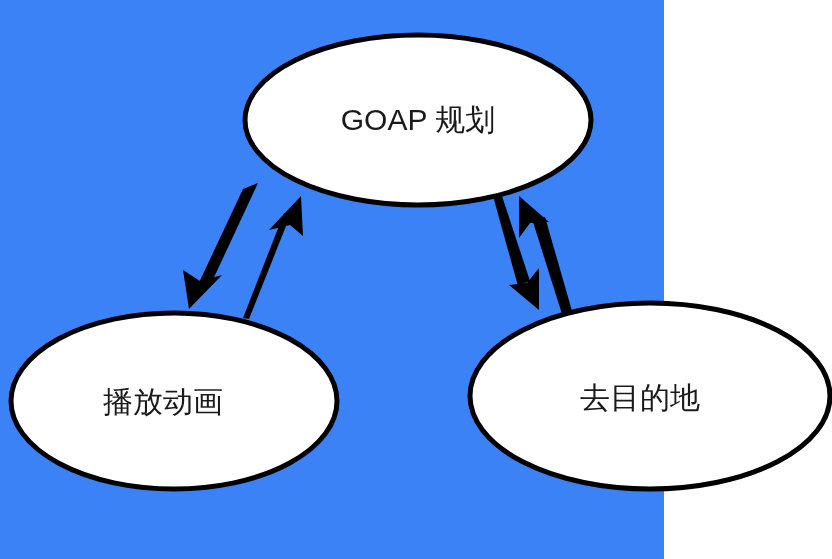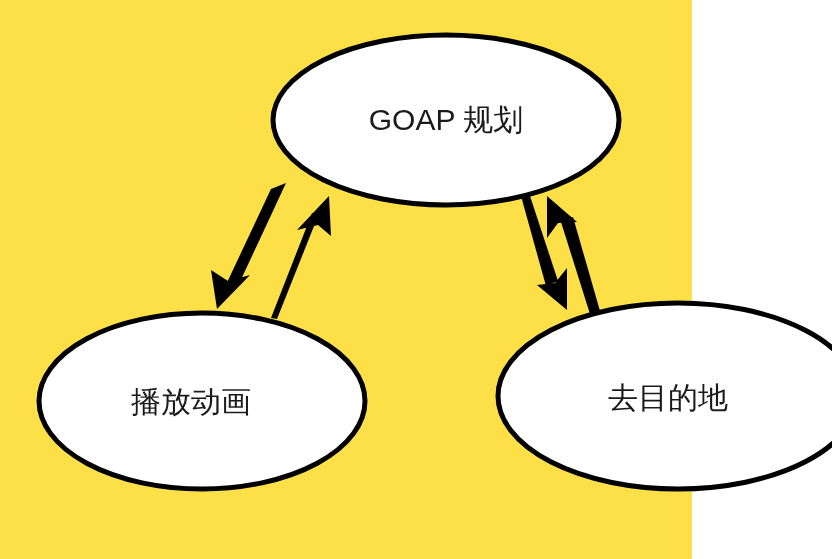--- a/index.html
+++ b/index.html
@@ -10,22 +10,21 @@
   body {
     width: 832px;
     height: 559px;
     overflow: hidden;
     font-family: "Liberation Sans", sans-serif;
   }
   #diagram-canvas {
     position: relative;
     width: 664px;
     height: 559px;
-    background: #fde047;
-    padding-left: 28px;
+    background: #3b82f6;
   }
   #diagram-svg {
     display: block;
     width: 832px;
     height: 559px;
   }
   .node-ellipse {
     fill: #ffffff;
     stroke: #000000;
     stroke-width: 5;

